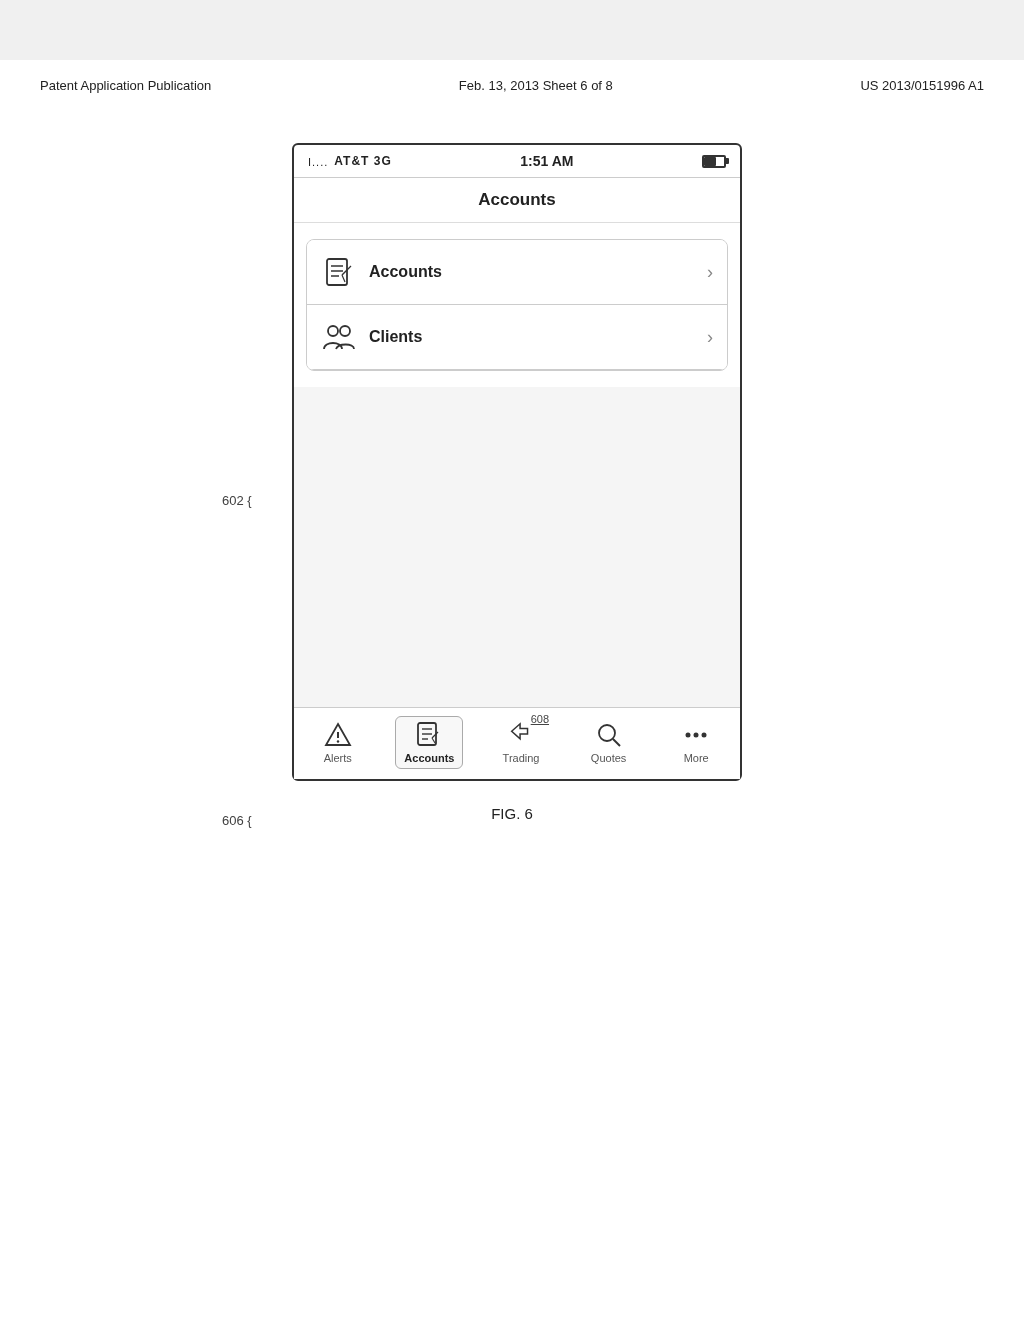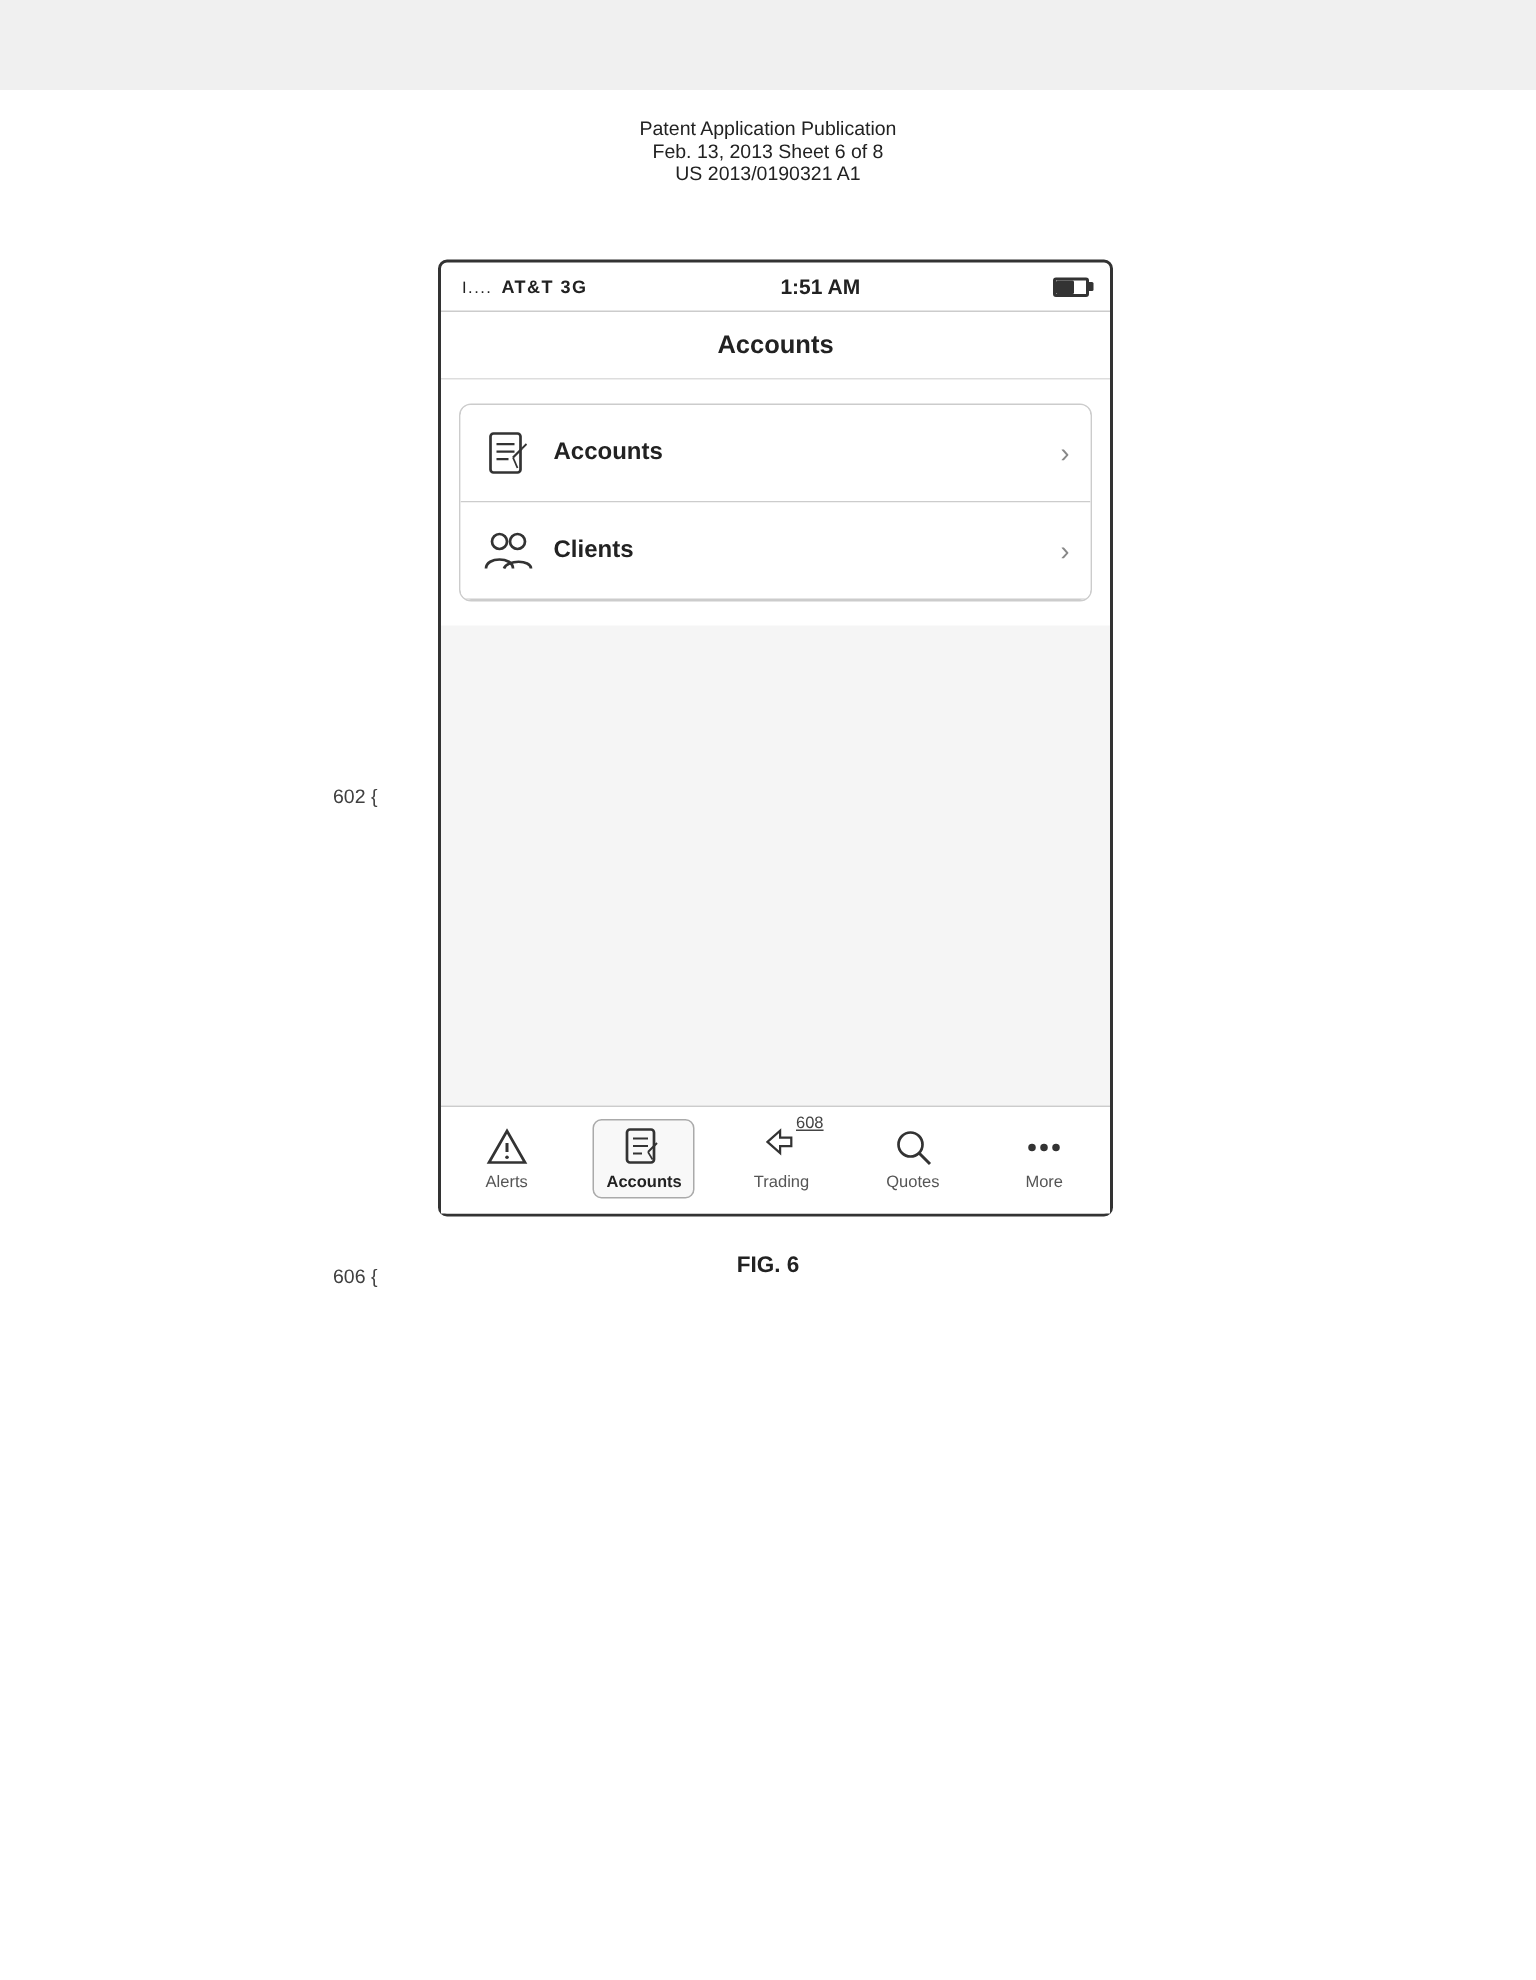--- a/index.html
+++ b/index.html
@@ -26,21 +26,20 @@
 
     
     .patent-header {
       width: 100%;
       padding: 18px 40px 10px 40px;
       display: flex;
       justify-content: space-between;
       align-items: center;
       font-size: 13px;
       color: #222;
-      flex-direction: column;
     }
 
     
     .phone-frame {
       margin-top: 30px;
       width: 490px;
       border: 2px solid #333;
       border-radius: 6px;
       background: #fff;
       display: flex;
@@ -217,21 +216,21 @@
     .annotation {
       position: absolute;
       font-size: 13px;
       color: #404040;
     }
 
     
     .fig-caption {
       margin-top: 28px;
       font-size: 15px;
-      font-weight: 700;
+      font-weight: 400;
       color: #222;
       text-align: center;
     }
 
     
     .diagram-container {
       position: relative;
       margin-top: 10px;
     }
 
@@ -241,21 +240,21 @@
     }
   </style>
 </head>
 <body>
 
 <div class="page-wrapper">
 
   <div class="patent-header">
     <span>Patent Application Publication</span>
     <span>Feb. 13, 2013  Sheet 6 of 8</span>
-    <span>US 2013/0190321 A1</span>
+    <span>US 2013/0151996 A1</span>
   </div>
 
   <div class="diagram-container" style="position:relative; width:600px;">
 
     <div class="annotation" style="left:10px; top:380px;">
       <span>602</span>
       <span>{</span>
     </div>
 
     <div class="annotation" style="left:10px; top:700px;">

